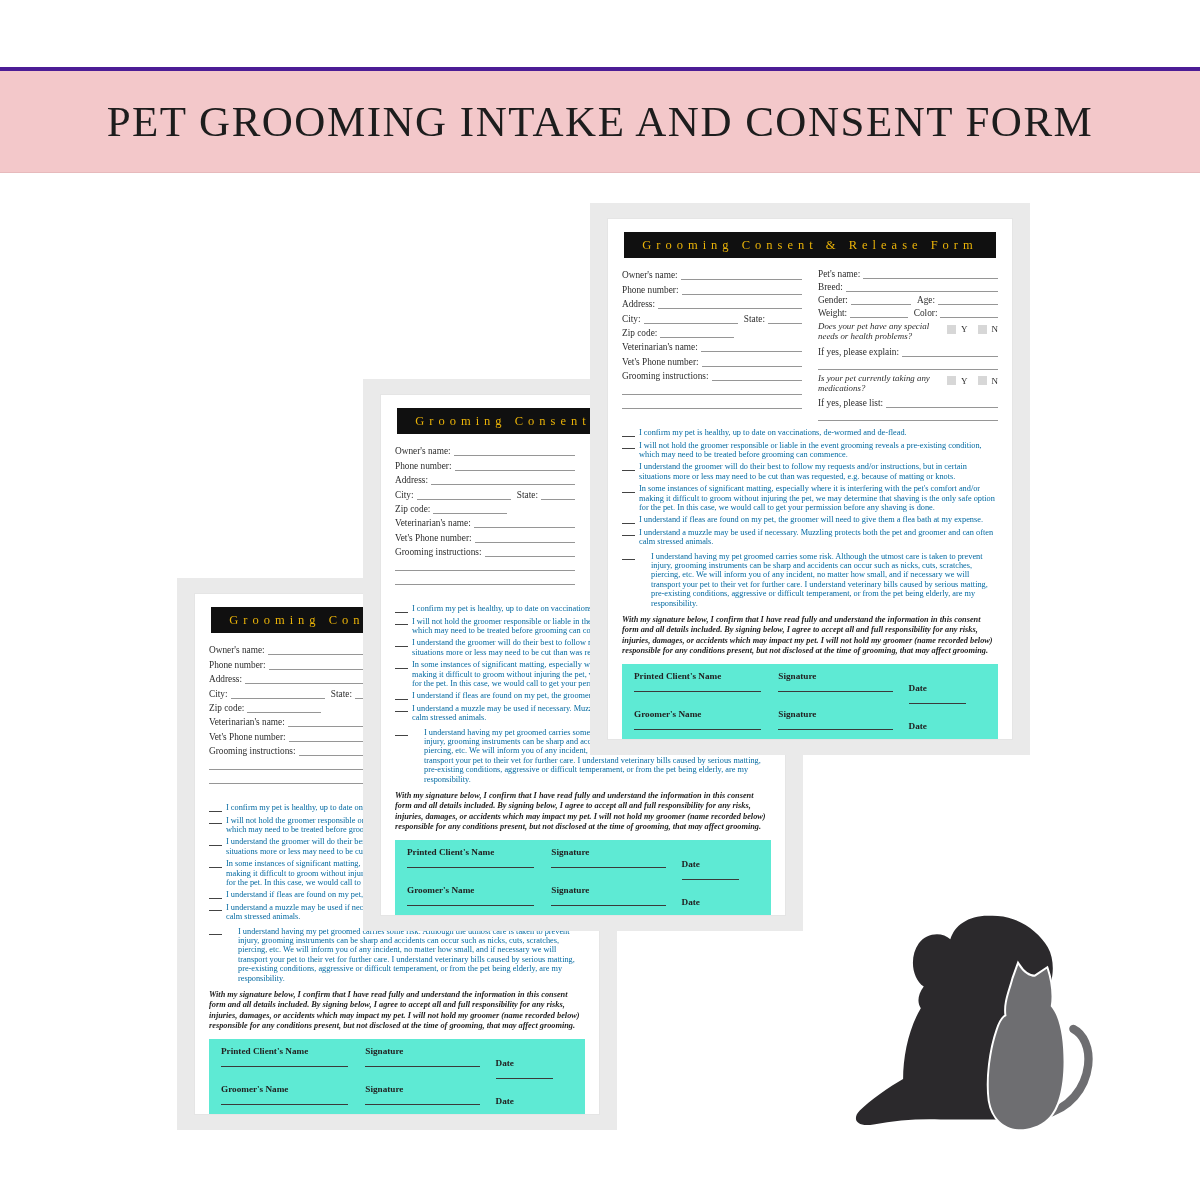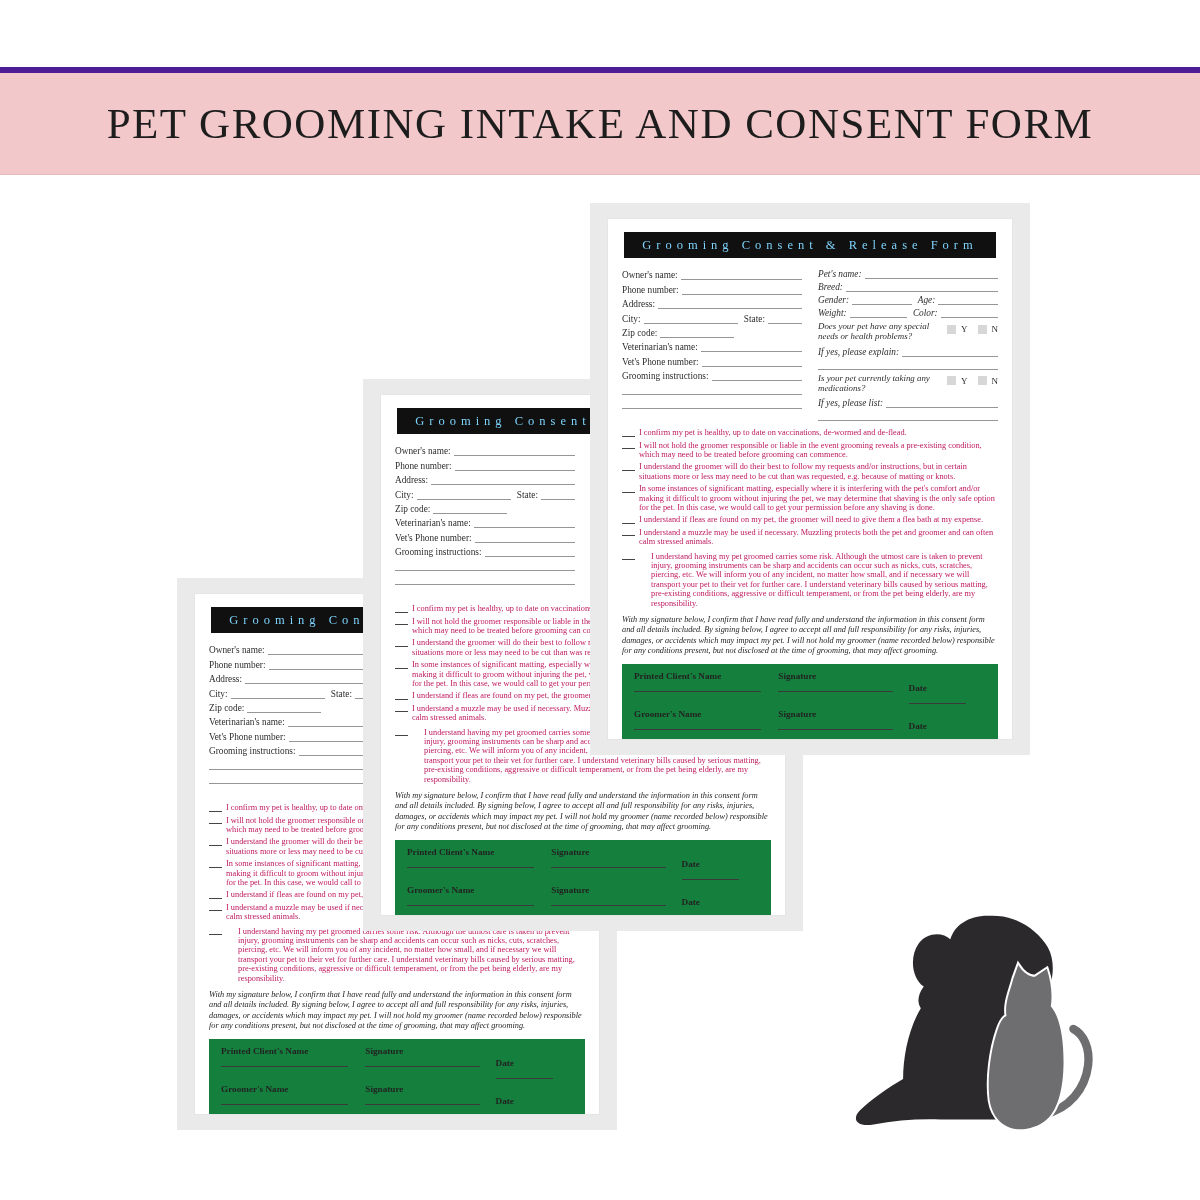--- a/index.html
+++ b/index.html
@@ -5,79 +5,79 @@
   html,body{margin:0;padding:0;}
   body{
     width:1200px;height:1200px;position:relative;background:#ffffff;
     font-family:"Liberation Serif","DejaVu Serif",serif;overflow:hidden;
   }
 
   
   .banner{
     position:absolute;left:0;top:67px;width:1200px;height:101px;
     display:flex;align-items:center;justify-content:center;
-    border-top:6px solid #4c1d95;border-bottom:1px solid #e7babc;
+    border-top:4px solid #4c1d95;border-bottom:1px solid #e7babc;
   }
   .banner-title{
     font-size:43px;letter-spacing:1.5px;color:#1d1d1d;font-weight:400;
     white-space:nowrap;
   }
 
   
   .page-slot{position:absolute;width:440px;height:552px;background:#eaeaea;}
   .page-front{left:590px;top:203px;z-index:3;}
   .page-middle{left:363px;top:379px;z-index:2;}
   .page-back{left:177px;top:578px;z-index:1;}
 
   .sheet{
     position:absolute;left:18px;top:16px;right:18px;bottom:16px;
     background:#ffffff;padding:11px 14px 8px;overflow:hidden;
     box-shadow:0 0 0 1px rgba(0,0,0,0.02);
   }
   .form-bar{
-    height:26px;line-height:26px;background:#101010;color:#7dd3fc;
+    height:26px;line-height:26px;background:#101010;color:#eab308;
     text-align:center;font-size:12.5px;letter-spacing:5px;white-space:nowrap;
     margin:2px 2px 8px;overflow:hidden;
   }
 
   
   .fields{display:flex;gap:16px;color:#2d2d2d;}
   .fcol{flex:1;min-width:0;}
   .frow{display:flex;align-items:flex-end;height:14.4px;font-size:9.3px;white-space:nowrap;}
-  .fcol-right .frow{height:13px;font-style:italic;}
+  .fcol-right .frow{height:13px;}
   .fline{flex:1;border-bottom:1px solid #969696;margin-left:3px;height:9px;min-width:8px;}
   .fline.short{flex:0 0 74px;}
   .fline.state{flex:0 0 34px;}
   .fline.mid{flex:1.7;}
   .fspacer{flex:1;}
   .flabel2{margin-left:6px;}
   .blankline{border-bottom:1px solid #969696;height:13px;}
   .fcol-right .blankline{height:12px;}
   .qrow{display:flex;align-items:flex-start;margin:3px 0 2px;}
   .qtext{width:134px;font-size:8.9px;line-height:10.3px;white-space:normal;font-style:italic;}
   .ynbox{display:flex;align-items:center;margin-left:10px;margin-top:3px;}
   .cb{width:9px;height:9px;background:#d7d7d7;display:inline-block;}
   .yn{font-size:9px;margin:0 10px 0 5px;color:#2d2d2d;}
   .yn:last-child{margin-right:0;}
 
   
-  .checklist{margin-top:7px;color:#be185d;}
+  .checklist{margin-top:7px;color:#0369a1;}
   .citem{display:flex;margin-bottom:3px;}
   .citem.last{margin-top:5px;gap:12px;}
   .cdash{flex:0 0 13px;height:7.5px;border-bottom:1px solid #444;margin-right:4px;}
   .ctext{font-size:8.3px;line-height:9.4px;}
 
   
   .agreement{
     margin-top:7px;font-size:8.3px;line-height:10.2px;
-    font-style:italic;font-weight:400;color:#1f1f1f;
+    font-style:italic;font-weight:700;color:#1f1f1f;
   }
 
   
-  .sigbox{margin-top:8px;background:#15803d;padding:7px 12px 10px;}
+  .sigbox{margin-top:8px;background:#5eead4;padding:7px 12px 10px;}
   .sigrow{display:flex;}
   .sigcell{flex:0 0 41%;}
   .sigcell.sig{flex:0 0 37%;font-family:Liberation Serif, serif;}
   .sigcell.date{flex:1;margin-top:12px;}
   .siglabel{font-size:9.2px;font-weight:700;color:#222;}
   .sigline{margin-top:10px;margin-bottom:5px;border-bottom:1.2px solid #3a3a3a;width:88%;}
   .sigcell.date .sigline{width:74%;}
 
   
   .pets{position:absolute;left:846px;top:902px;width:315px;height:240px;z-index:0;}

